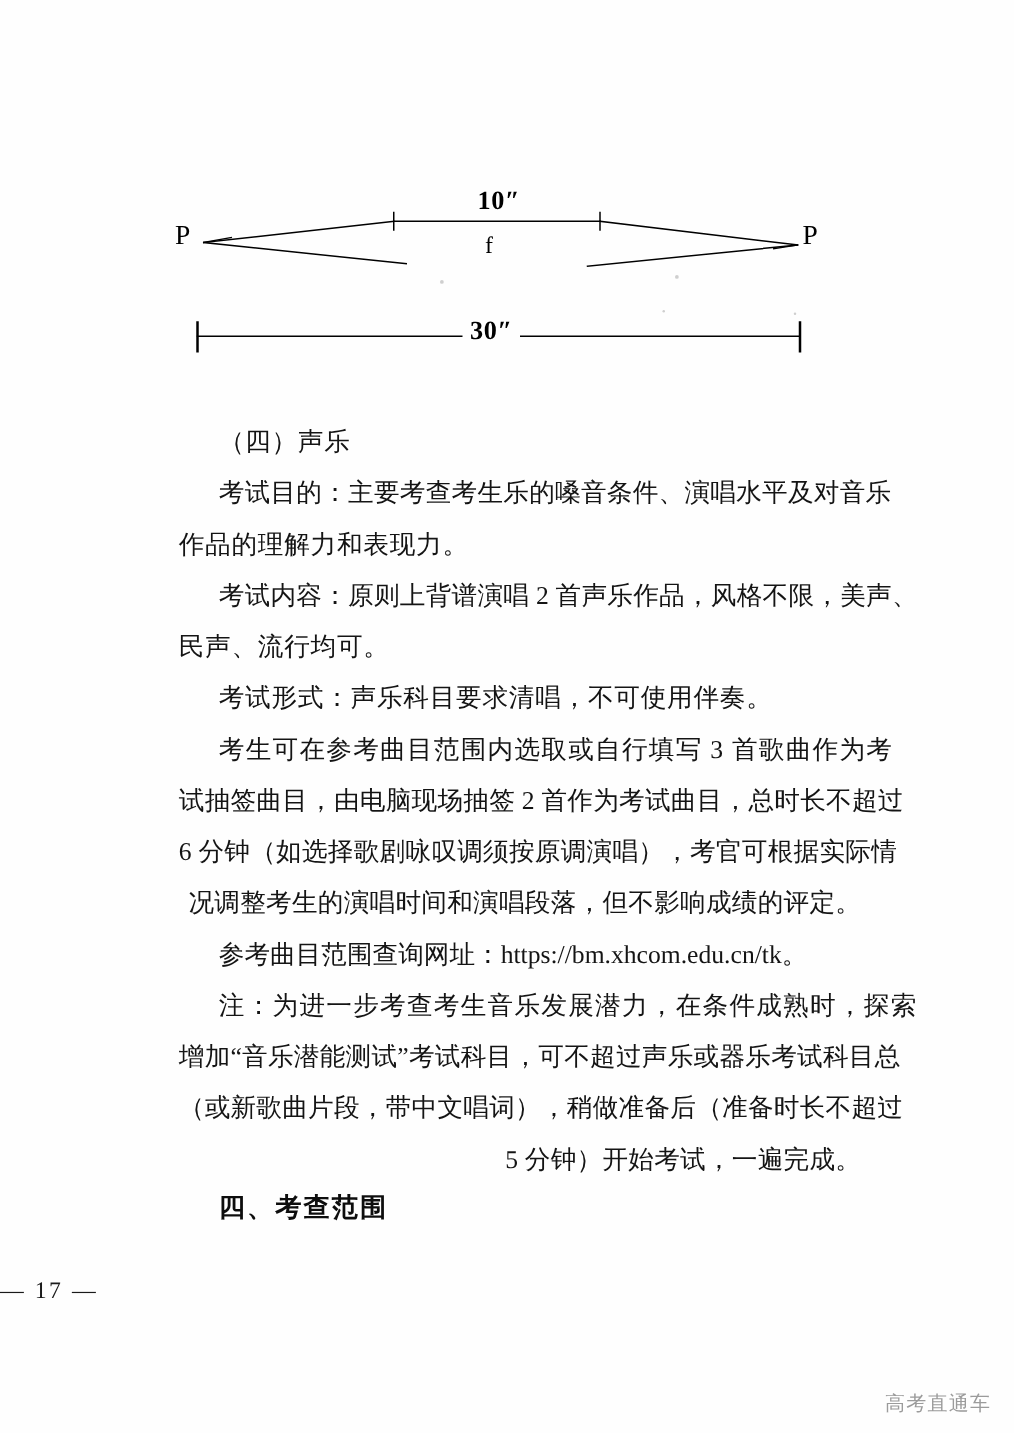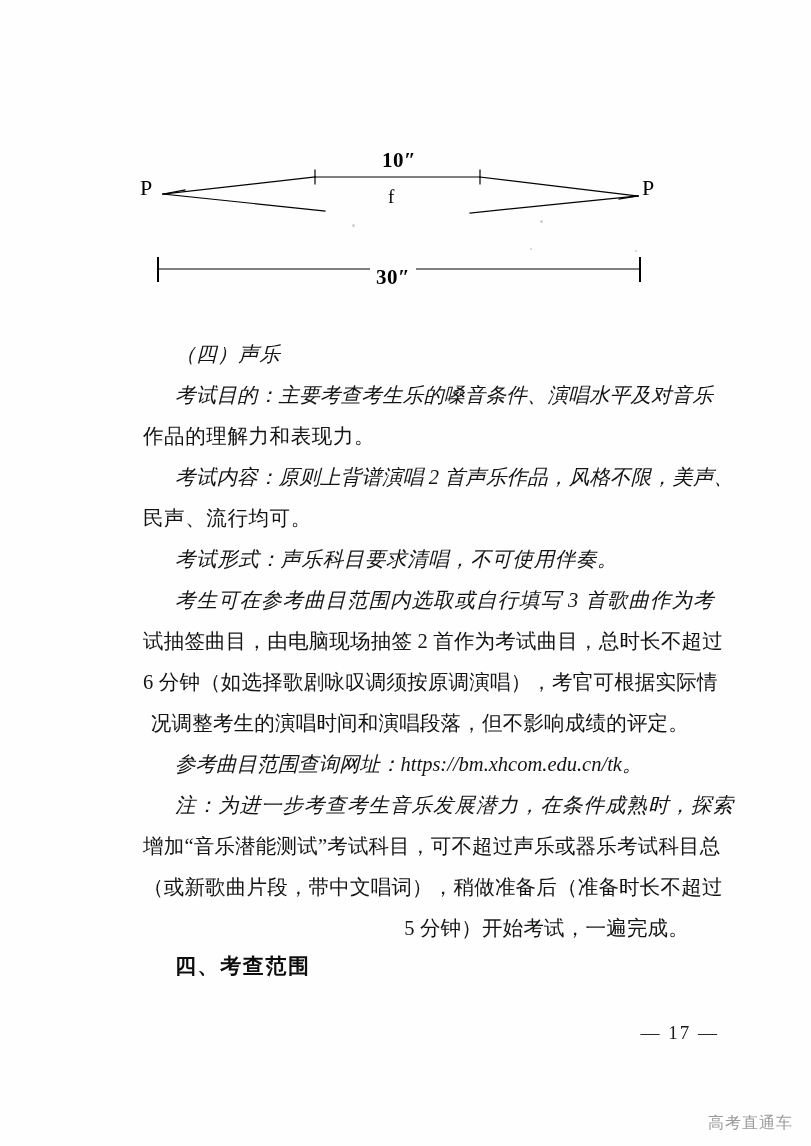--- a/index.html
+++ b/index.html
@@ -53,21 +53,20 @@
     font-size: 19px;
   }
   .lbl-30 {
     left: 240px;
     top: 124px;
     font-size: 21px;
     font-weight: 600;
     letter-spacing: 0.5px;
     background: #fefefe;
     padding: 0 6px;
-    margin-top: 13px;
   }
   .lbl-p-left {
     left: 10px;
     top: 47px;
     font-size: 22px;
   }
   .lbl-p-right {
     left: 512px;
     top: 47px;
     font-size: 22px;
@@ -81,21 +80,21 @@
     width: 546px;
   }
   .ln {
     font-family: "Liberation Serif", "DejaVu Serif", serif;
     font-size: 20.5px;
     line-height: 41px;
     color: #141414;
     white-space: nowrap;
     letter-spacing: 0.6px;
   }
-  .ln.indent { text-indent: 32px; font-style: italic; }
+  .ln.indent { text-indent: 32px; }
   .ln.tight { letter-spacing: 0.2px; text-align: right; }
   .ln.justify-mid { letter-spacing: 1.0px; }
 
   .sec-title {
     position: absolute;
     left: 175px;
     top: 952px;
     font-family: "Liberation Sans", "DejaVu Sans", sans-serif;
     font-size: 21px;
     font-weight: bold;
@@ -106,21 +105,21 @@
   .url {
     font-family: "Liberation Serif", "DejaVu Serif", serif;
     letter-spacing: 0;
   }
 
   .page-number {
     position: absolute;
     left: 0;
     right: 92px;
     top: 1022px;
-    text-align: right;
+    text-align: left;
     font-family: "Liberation Serif", "DejaVu Serif", serif;
     font-size: 19px;
     color: #1a1a1a;
     letter-spacing: 2px;
   }
 
   .watermark {
     position: absolute;
     right: 18px;
     bottom: 12px;

